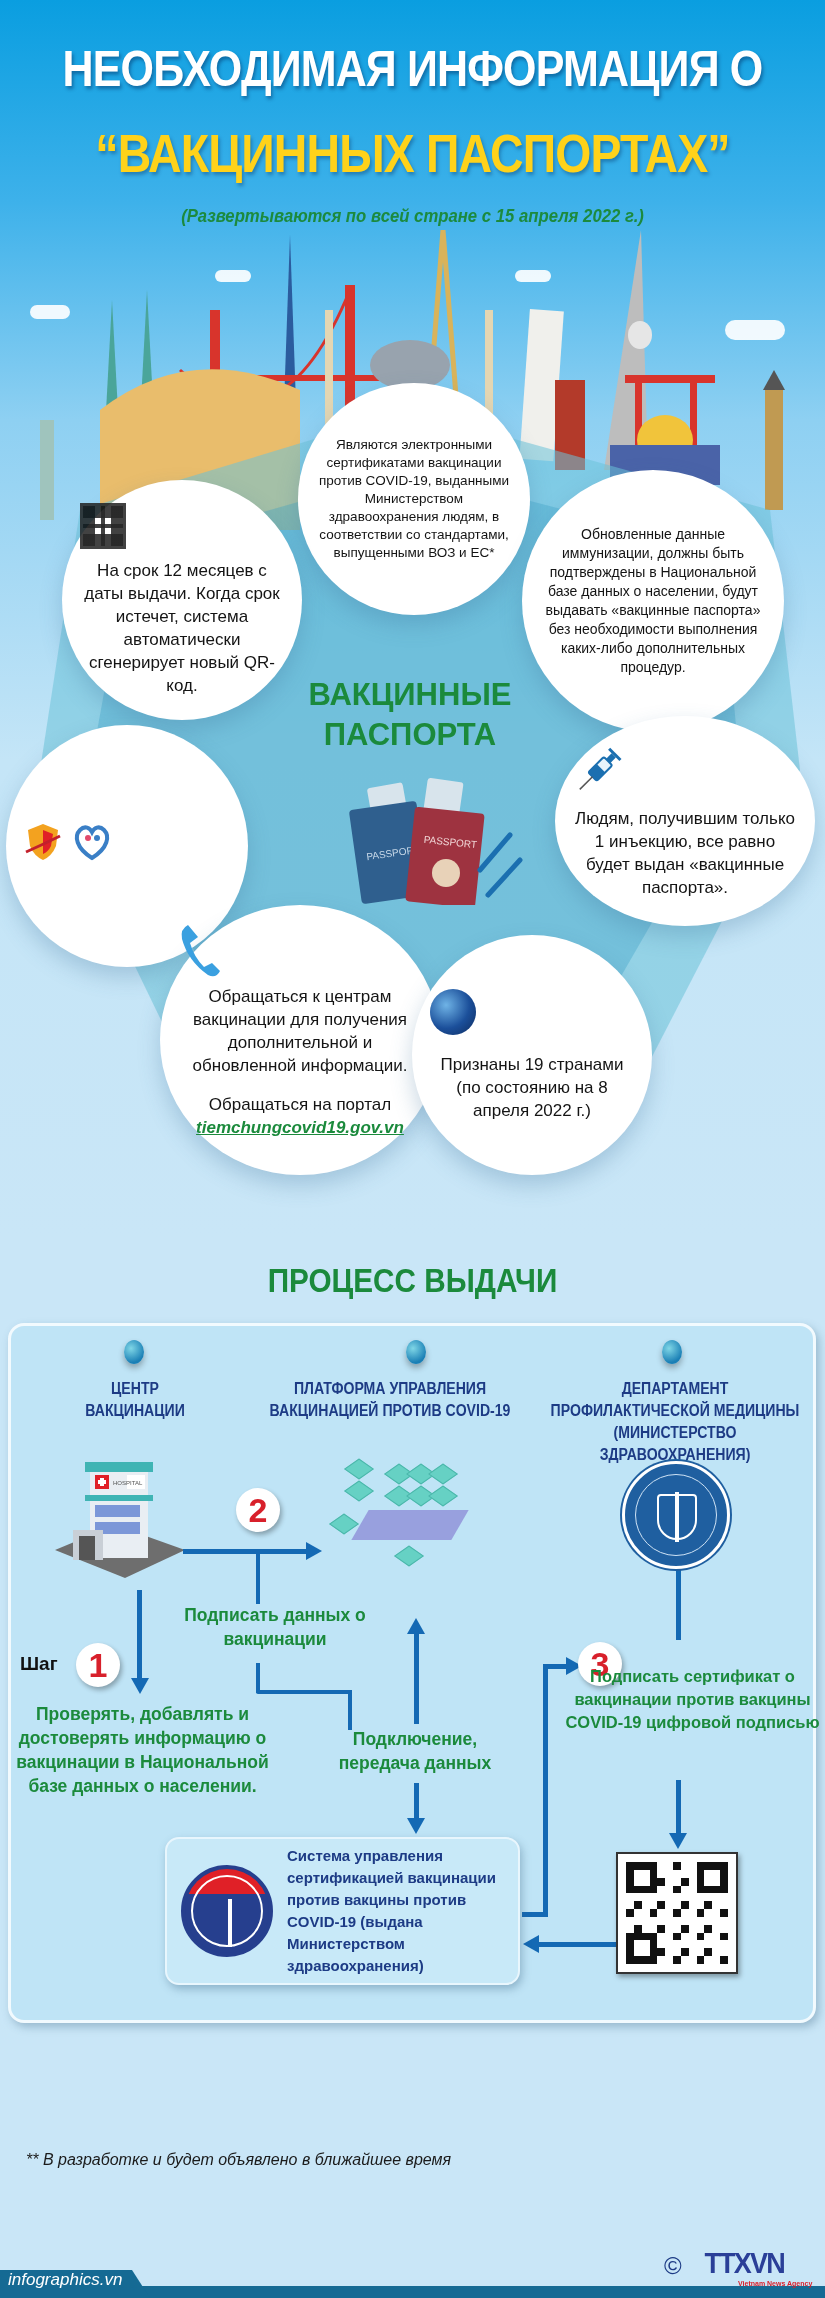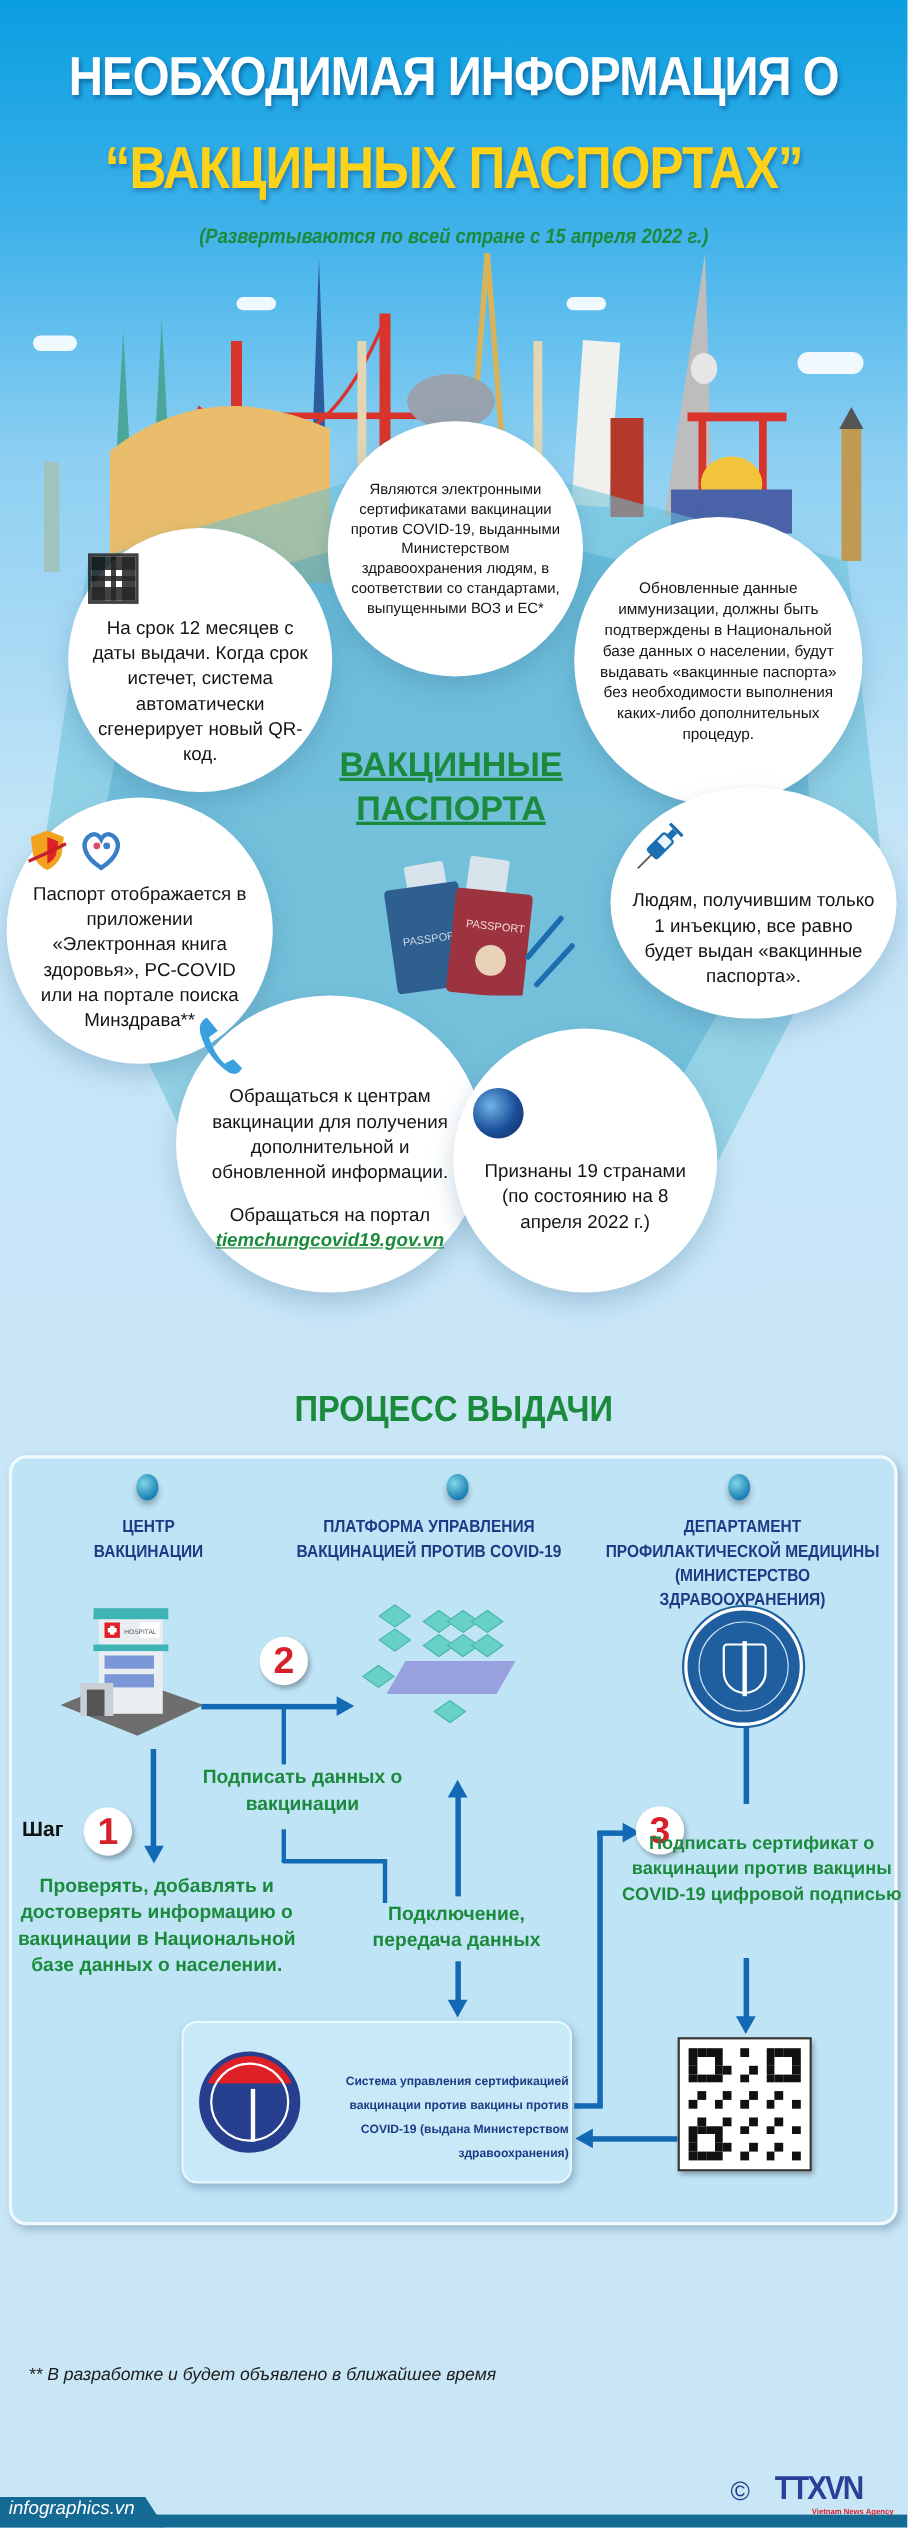--- a/index.html
+++ b/index.html
@@ -28,21 +28,21 @@
   .landmarks { position: absolute; top: 230px; left: 0; width: 825px; height: 300px; }
   .cloud { position: absolute; background: #fff; border-radius: 20px; opacity: .9; }
 
   
   .bubble { position: absolute; border-radius: 50%; background: #fff;
     box-shadow: 0 10px 22px rgba(60,110,150,.28); display: flex; flex-direction: column;
     justify-content: center; text-align: center; padding: 0 18px; }
   .bubble p { font-size: 17px; line-height: 23px; color: #141414; }
   .bubble.small p { font-size: 13.5px; line-height: 18px; }
   .center-title { position: absolute; top: 675px; left: 280px; width: 260px; text-align: center;
-    font-weight: bold; font-size: 31px; line-height: 40px; color: #1b8a3c; text-decoration: underline; }
+    font-weight: bold; font-size: 31px; line-height: 40px; color: #1b8a3c; }
   .passports { position: absolute; top: 775px; left: 330px; width: 200px; height: 130px; }
 
   .qr-mini { width: 46px; height: 46px; background: #fff; border: 3px solid #222; margin-bottom: 10px;
     background-image:
       linear-gradient(90deg, #222 0 30%, transparent 30% 45%, #222 45% 55%, transparent 55% 70%, #222 70%),
       linear-gradient(#222 0 30%, transparent 30% 45%, #222 45% 55%, transparent 55% 70%, #222 70%);
     background-blend-mode: multiply; opacity: .85; }
   .link-green { color: #1b8a3c !important; font-style: italic; font-weight: bold; text-decoration: underline; }
 
   
@@ -68,22 +68,22 @@
   .arrow-up { position: absolute; width: 0; height: 0; border-left: 9px solid transparent;
     border-right: 9px solid transparent; border-bottom: 16px solid #1469b4; }
   .arrow-right { position: absolute; width: 0; height: 0; border-top: 9px solid transparent;
     border-bottom: 9px solid transparent; border-left: 16px solid #1469b4; }
   .arrow-left { position: absolute; width: 0; height: 0; border-top: 9px solid transparent;
     border-bottom: 9px solid transparent; border-right: 16px solid #1469b4; }
 
   .sys-box { position: absolute; top: 1837px; left: 165px; width: 355px; height: 148px;
     background: #c8e9f8; border-radius: 14px; border: 2px solid #e8f6fd;
     box-shadow: 2px 4px 8px rgba(50,90,120,.35); }
-  .sys-text { position: absolute; left: 120px; top: 6px; width: 230px; text-align: right;
-    color: #1d3b85; font-weight: bold; font-size: 11px; line-height: 22px; margin-top: 36px; }
+  .sys-text { position: absolute; left: 120px; top: 6px; width: 230px; text-align: left;
+    color: #1d3b85; font-weight: bold; font-size: 15px; line-height: 22px; }
   .moh-logo { position: absolute; left: 14px; top: 26px; width: 92px; height: 92px; border-radius: 50%;
     background: #263f8e; border: 4px solid #263f8e; overflow: hidden; }
   .moh-logo .red { position: absolute; top: 0; left: 0; width: 100%; height: 30%; background: #e02027; }
   .moh-logo .ring { position: absolute; inset: 6px; border: 2px solid #fff; border-radius: 50%; }
   .moh-logo .staff { position: absolute; left: 43px; top: 30px; width: 4px; height: 48px; background: #fff; }
 
   .dept-logo { position: absolute; left: 622px; top: 1461px; width: 108px; height: 108px; border-radius: 50%;
     background: #1f5fa0; border: 3px solid #fff; box-shadow: 0 0 0 2px #1f5fa0; }
   .dept-logo .inner { position: absolute; inset: 10px; border: 1.5px solid #cfe3f5; border-radius: 50%; }
   .dept-logo .staff { position: absolute; left: 50px; top: 28px; width: 4px; height: 50px; background: #fff; }
@@ -190,21 +190,20 @@
         <path d="M19,2 L34,8 L32,24 Q28,34 19,38 Q10,34 6,24 L4,8 Z" fill="#f3a21f"></path>
         <path d="M19,8 L29,12 L27,24 Q24,30 19,32 Z" fill="#e02027"></path>
         <path d="M2,30 Q20,22 36,14" stroke="#c3202b" stroke-width="3" fill="none"></path>
       </svg>
       <svg width="40" height="40" viewBox="0 0 40 40">
         <path d="M20,36 C4,26 2,14 8,8 C13,3 18,6 20,10 C22,6 27,3 32,8 C38,14 36,26 20,36 Z" fill="none" stroke="#3a7fc6" stroke-width="4"></path>
         <circle cx="16" cy="16" r="3" fill="#e24a6a"></circle>
           <circle cx="25" cy="16" r="3" fill="#3a7fc6"></circle>
       </svg>
     </div>
-    <p>Паспорт отображается в приложении «Электронная книга здоровья», PC-COVID или на портале поиска Минздрава**</p>
   </div>
 
   <div class="bubble" style="left:555px;top:716px;width:260px;height:210px;">
     <svg width="56" height="56" viewBox="0 0 56 56" style="margin-bottom:8px">
       <g transform="rotate(-45 28 28)">
         <rect x="18" y="20" width="22" height="12" rx="2" fill="#e9f4fb" stroke="#1b6fb0" stroke-width="2"></rect>
         <rect x="18" y="20" width="12" height="12" fill="#1b6fb0"></rect>
         <rect x="40" y="23" width="8" height="6" fill="#1b6fb0"></rect>
         <rect x="48" y="18" width="3" height="16" fill="#1b6fb0"></rect>
         <line x1="0" y1="26" x2="18" y2="26" stroke="#555" stroke-width="1.5"></line>

